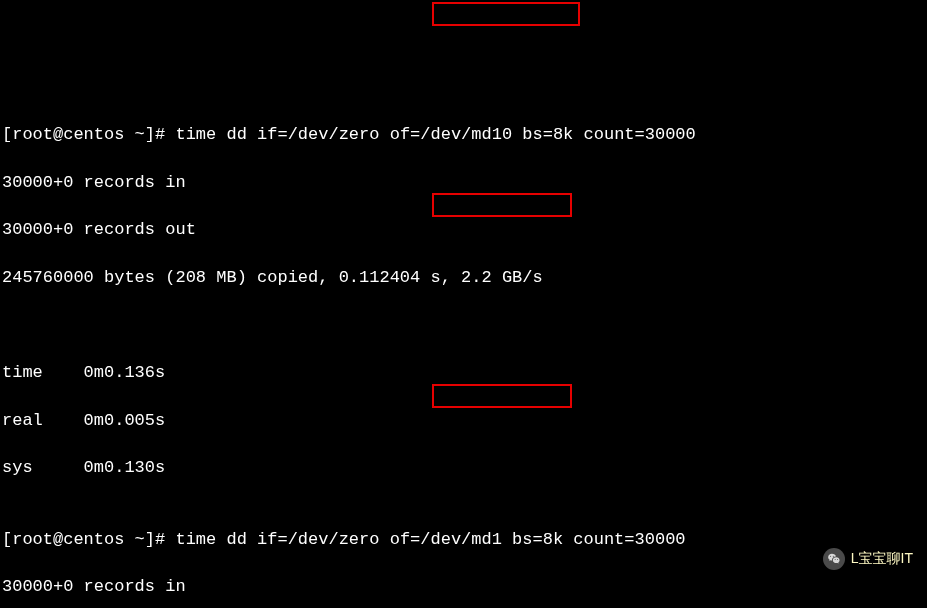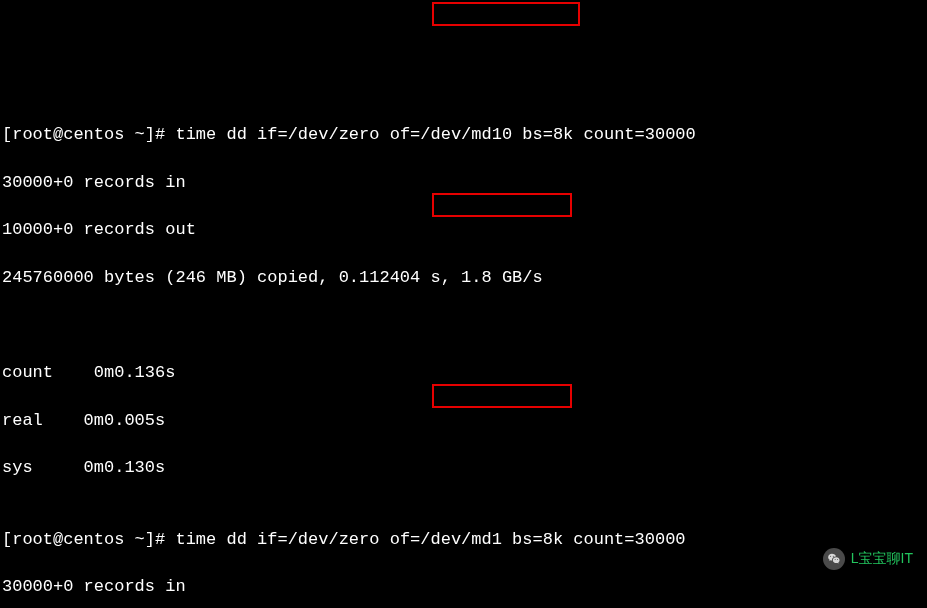--- a/index.html
+++ b/index.html
@@ -30,21 +30,21 @@
     }
     .watermark {
       position: absolute;
       right: 14px;
       bottom: 38px;
       display: flex;
       align-items: center;
       gap: 6px;
       font-family: Arial, sans-serif;
       font-size: 14px;
-      color: #22c55e;
+      color: #fef9c3;
     }
     .watermark-icon {
       width: 22px;
       height: 22px;
       border-radius: 50%;
       background: #4a4a4a;
       display: flex;
       align-items: center;
       justify-content: center;
     }
@@ -55,24 +55,24 @@
     }
   </style>
 </head>
 <body>
 
 
 
 
 <span class="line"><span>[root@centos ~]# </span><span>time dd if=/dev/zero </span><span>of=/dev/md10</span><span> bs=8k count=30000</span></span>
 <span class="line">30000+0 records in</span>
-<span class="line">10000+0 records out</span>
-<span class="line">245760000 bytes (246 MB) copied, 0.112404 s, 1.8 GB/s</span>
+<span class="line">30000+0 records out</span>
+<span class="line">245760000 bytes (208 MB) copied, 0.112404 s, 2.2 GB/s</span>
 <span class="line"> </span>
-<span class="line">count    0m0.136s</span>
+<span class="line">time    0m0.136s</span>
 <span class="line">real    0m0.005s</span>
 <span class="line">sys     0m0.130s</span>
 
 <span class="line"><span>[root@centos ~]# </span><span>time dd if=/dev/zero </span><span>of=/dev/md1</span><span> bs=8k count=30000</span></span>
 <span class="line">30000+0 records in</span>
 
 
 
 
 

